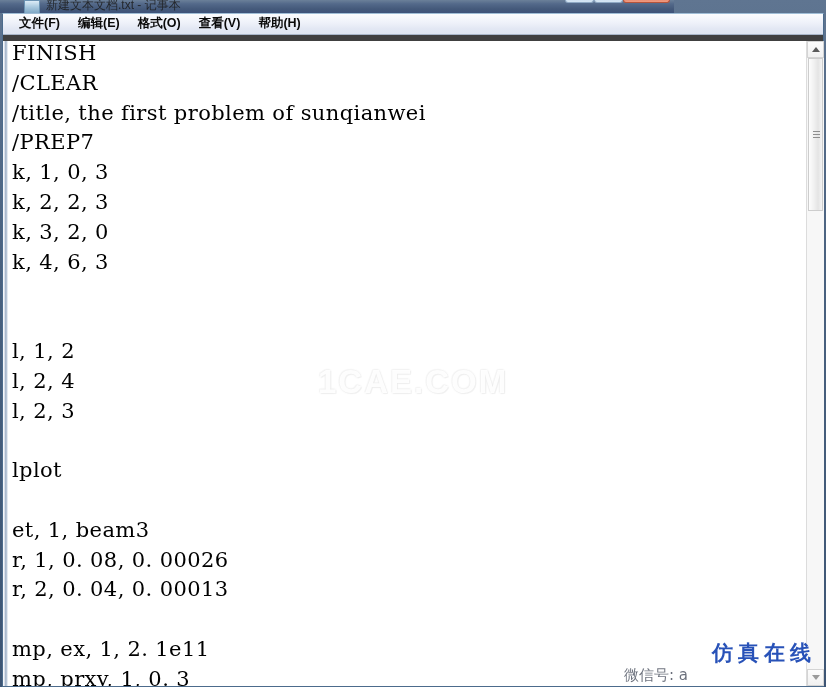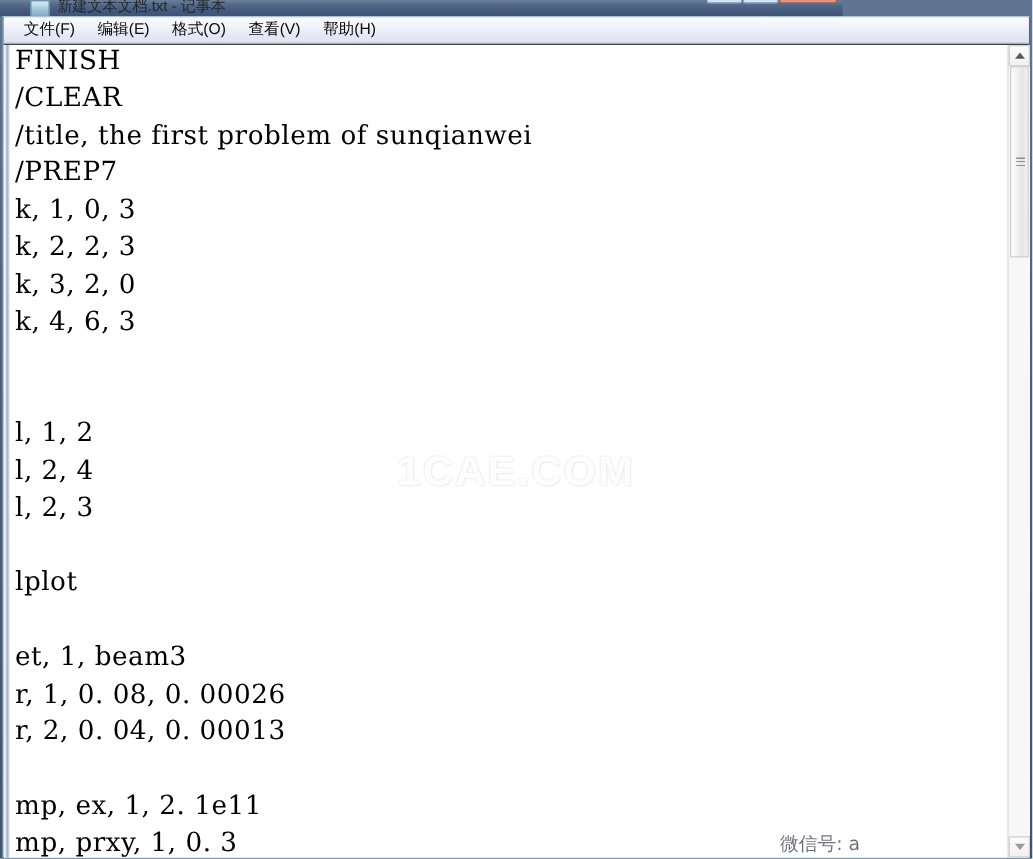--- a/index.html
+++ b/index.html
@@ -96,40 +96,41 @@
     left: 0;
     top: 0;
     right: 0;
     height: 21px;
     background: linear-gradient(180deg, #fbfcfe 0%, #eef1f9 45%, #e2e7f3 75%, #dfe5f1 100%);
     border-bottom: 1px solid #a9b6c9;
     display: flex;
     align-items: flex-end;
     padding-left: 7px;
     box-sizing: border-box;
+    font-weight: bold;
   }
   .menu-item {
     font-family: "Liberation Sans", sans-serif;
     font-size: 12.5px;
     color: #0a0a0a;
     padding: 1px 9px 2px 9px;
     white-space: nowrap;
     cursor: default;
     letter-spacing: 0px;
   }
 
   
   .editor-frame {
     position: absolute;
     left: 0;
     top: 21px;
     right: 0;
     bottom: 0;
     background: #ffffff;
-    border-top: 1px solid #404040;
+    border-top: 6px solid #404040;
     box-sizing: border-box;
     display: flex;
   }
   .edge-rail {
     width: 5px;
     flex: 0 0 5px;
     background: linear-gradient(90deg, #ffffff 0%, #e6eaf2 25%, #9fb0c6 55%, #c9d4e2 80%, #ffffff 100%);
   }
   .text-area {
     position: relative;
@@ -344,13 +345,14 @@
       <div class="sb-arrow down">
         <span class="tri"></span>
       </div>
     </div>
   </div>
 
 </div>
 
 <div class="wechat-note">微信号: a</div>
 <div class="brand-overlay">
+  <div class="brand-cn">仿真在线</div>
 </div>
 
 </body></html>

